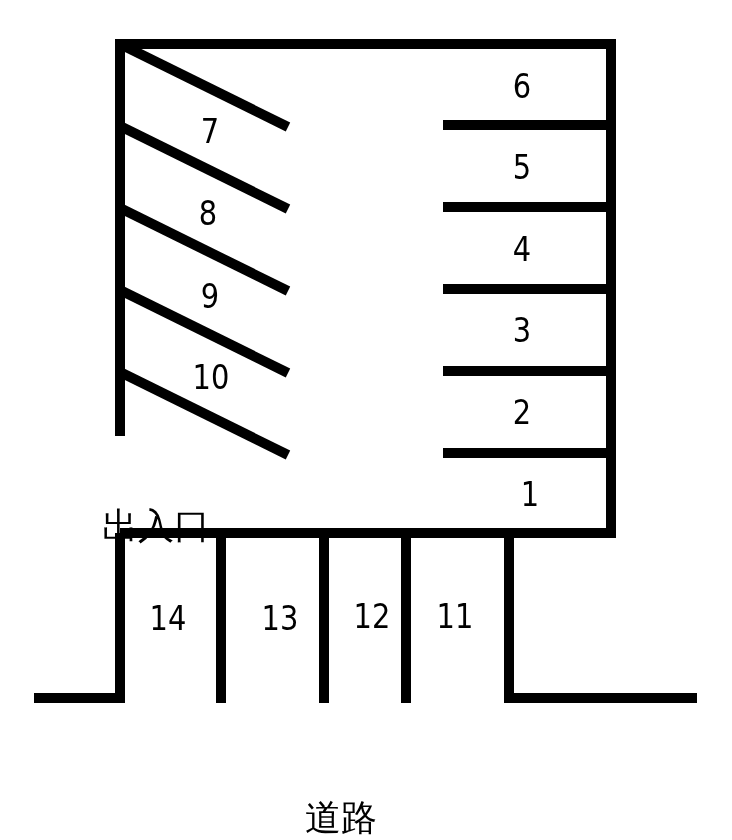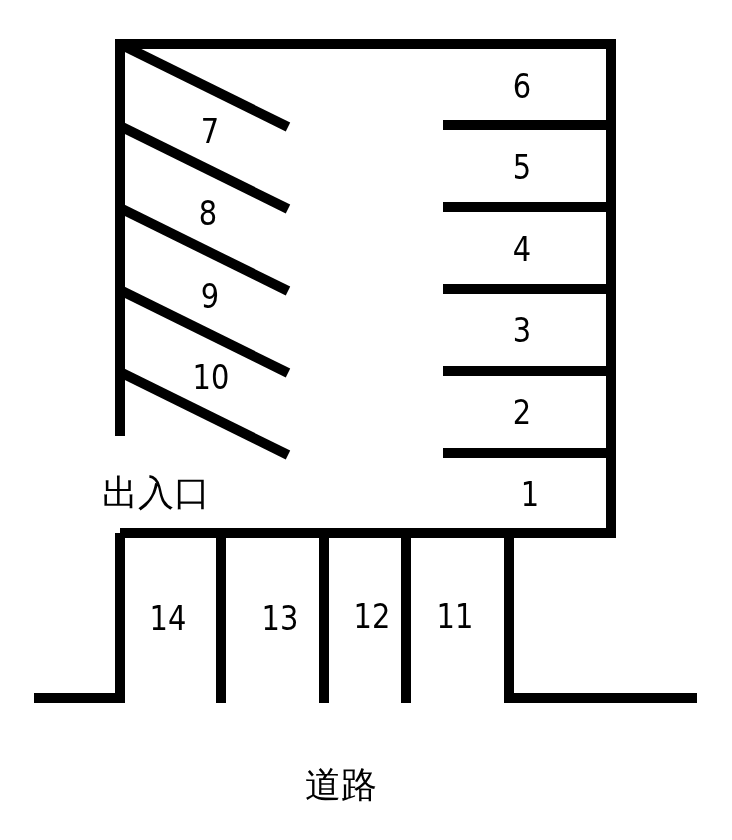--- a/index.html
+++ b/index.html
@@ -1,20 +1,20 @@
 <!DOCTYPE html>
 <html><head>
 <meta charset="utf-8">
 <style>
   html, body { margin: 0; padding: 0; background: #ffffff; }
   #canvas { position: relative; width: 732px; height: 840px; background: #ffffff; overflow: hidden; }
   svg { position: absolute; left: 0; top: 0; }
   .lbl { position: absolute; font-family: "DejaVu Sans", "Liberation Sans", sans-serif; color: #000; transform: translate(-50%, -50%); white-space: nowrap; }
   .num { font-size: 34px; transform: translate(-50%, -50%) scaleX(0.85); }
-  .jp { font-size: 36px; }
+  .jp { font-size: 36px; margin-top: 33px; }
 </style>
 </head>
 <body>
 
 <div id="canvas">
   <svg width="732" height="840" viewBox="0 0 732 840">
     <g stroke="#000" stroke-width="10" fill="none" stroke-linecap="butt">
 
       <polyline points="120,436 120,44 611,44 611,533 120,533"></polyline>
 

